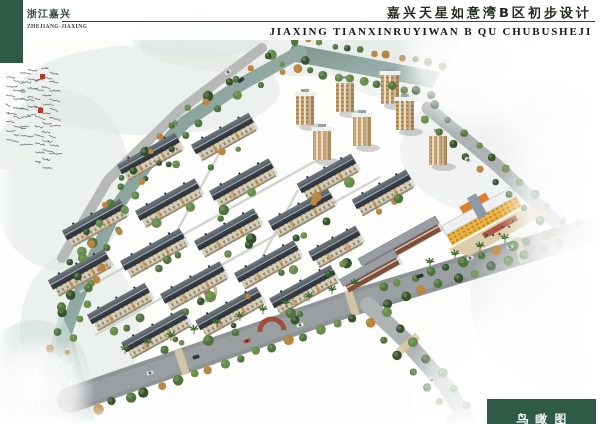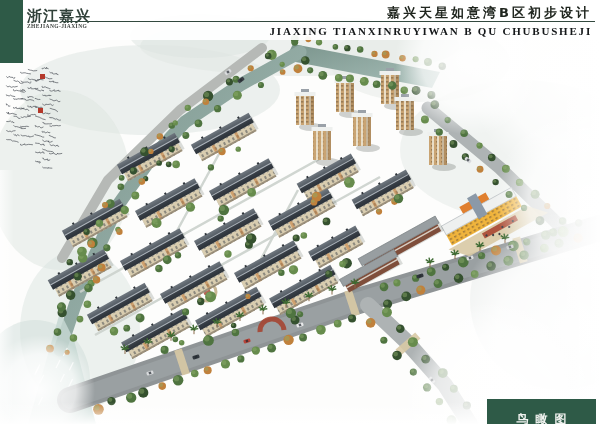--- a/index.html
+++ b/index.html
@@ -1,20 +1,20 @@
 <!DOCTYPE html>
 <html><head>
 <meta charset="utf-8">
 <style>
   html,body{margin:0;padding:0;background:#9a9a9a;}
   .board{position:relative;width:600px;height:424px;background:#fdfdfc;overflow:hidden;
          font-family:"Liberation Sans","DejaVu Sans",sans-serif;}
   
   .corner-block{position:absolute;left:0;top:0;width:23px;height:63px;}
-  .region-cn{position:absolute;left:27px;top:7px;font-size:15px;font-weight:bold;
+  .region-cn{position:absolute;left:27px;top:7px;font-size:10px;font-weight:bold;
              letter-spacing:1px;color:#31413a;font-family:"DejaVu Sans",sans-serif;}
   .region-en{position:absolute;left:27px;top:23px;font-size:5.5px;font-weight:bold;
              letter-spacing:.4px;color:#3a3f3c;font-family:"Liberation Serif","DejaVu Serif",serif;}
   .header-rule{position:absolute;left:62px;top:21px;width:533px;height:1px;background:#33493f;}
   .title-cn{position:absolute;right:8px;top:4px;font-size:13px;font-weight:bold;
             letter-spacing:3px;color:#20261f;font-family:"DejaVu Sans",sans-serif;margin-left:11px;}
   .title-en{position:absolute;right:8px;top:25px;font-size:11px;font-weight:bold;
             letter-spacing:1.8px;color:#15181a;font-family:"Liberation Serif","DejaVu Serif",serif;}
   
   .callig{position:absolute;left:0;top:63px;width:70px;height:125px;}

